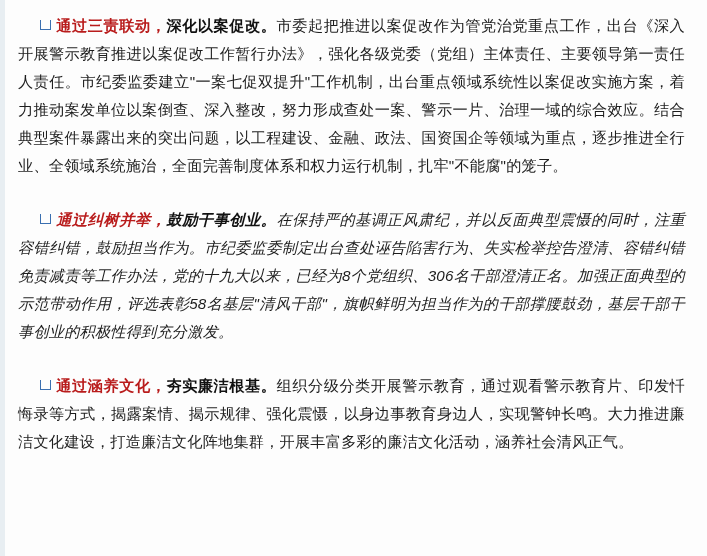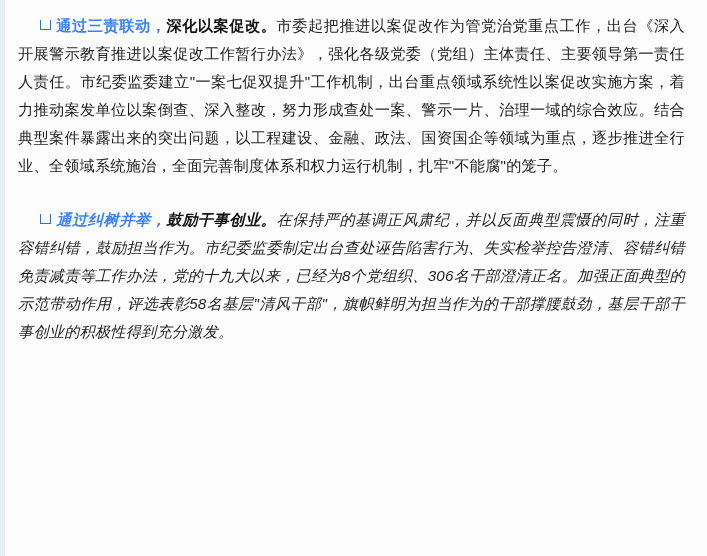--- a/index.html
+++ b/index.html
@@ -47,21 +47,21 @@
     width: 9px;
     height: 9px;
     border: 1px solid #3a6fb0;
     border-top: none;
     margin-right: 5px;
     position: relative;
     top: -2px;
     vertical-align: middle;
   }
   .lead {
-    color: #3b82f6;
+    color: #b91c1c;
     font-weight: bold;
     font-family: "Liberation Sans", sans-serif;
   }
   .lead-dark {
     color: #111111;
     font-weight: bold;
   }
   .body-text {
     color: #1d1d1d;
   }
@@ -77,14 +77,17 @@
   <div class="left-rail"></div>
 
   <p class="para p1">
     <span class="indent"></span><span class="marker"></span><span class="lead">通过三责联动，</span><span class="lead-dark">深化以案促改。</span><span class="body-text">市委起把推进以案促改作为管党治党重点工作，出台《深入开展警示教育推进以案促改工作暂行办法》，强化各级党委（党组）主体责任、主要领导第一责任人责任。市纪委监委建立"一案七促双提升"工作机制，出台重点领域系统性以案促改实施方案，着力推动案发单位以案倒查、深入整改，努力形成查处一案、警示一片、治理一域的综合效应。结合典型案件暴露出来的突出问题，以工程建设、金融、政法、国资国企等领域为重点，逐步推进全行业、全领域系统施治，全面完善制度体系和权力运行机制，扎牢"不能腐"的笼子。</span>
   </p>
 
   <p class="para p2">
     <span class="indent"></span><span class="marker"></span><span class="lead">通过纠树并举，</span><span class="lead-dark">鼓励干事创业。</span><span class="body-text">在保持严的基调正风肃纪，并以反面典型震慑的同时，注重容错纠错，鼓励担当作为。市纪委监委制定出台查处诬告陷害行为、失实检举控告澄清、容错纠错免责减责等工作办法，党的十九大以来，已经为8个党组织、306名干部澄清正名。加强正面典型的示范带动作用，评选表彰58名基层"清风干部"，旗帜鲜明为担当作为的干部撑腰鼓劲，基层干部干事创业的积极性得到充分激发。</span>
   </p>
 
+  <p class="para p3">
+    <span class="indent"></span><span class="marker"></span><span class="lead">通过涵养文化，</span><span class="lead-dark">夯实廉洁根基。</span><span class="body-text">组织分级分类开展警示教育，通过观看警示教育片、印发忏悔录等方式，揭露案情、揭示规律、强化震慑，以身边事教育身边人，实现警钟长鸣。大力推进廉洁文化建设，打造廉洁文化阵地集群，开展丰富多彩的廉洁文化活动，涵养社会清风正气。</span>
+  </p>
 
 </div>
 
 </body></html>

